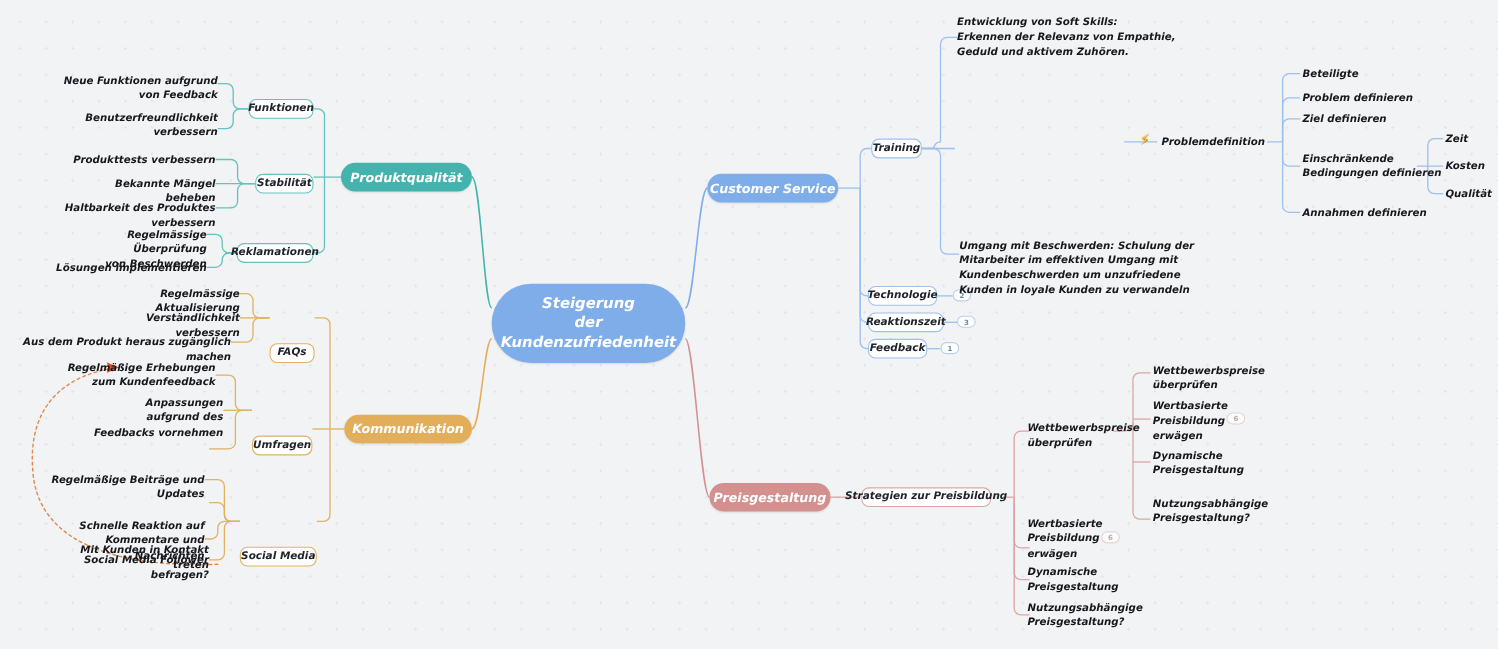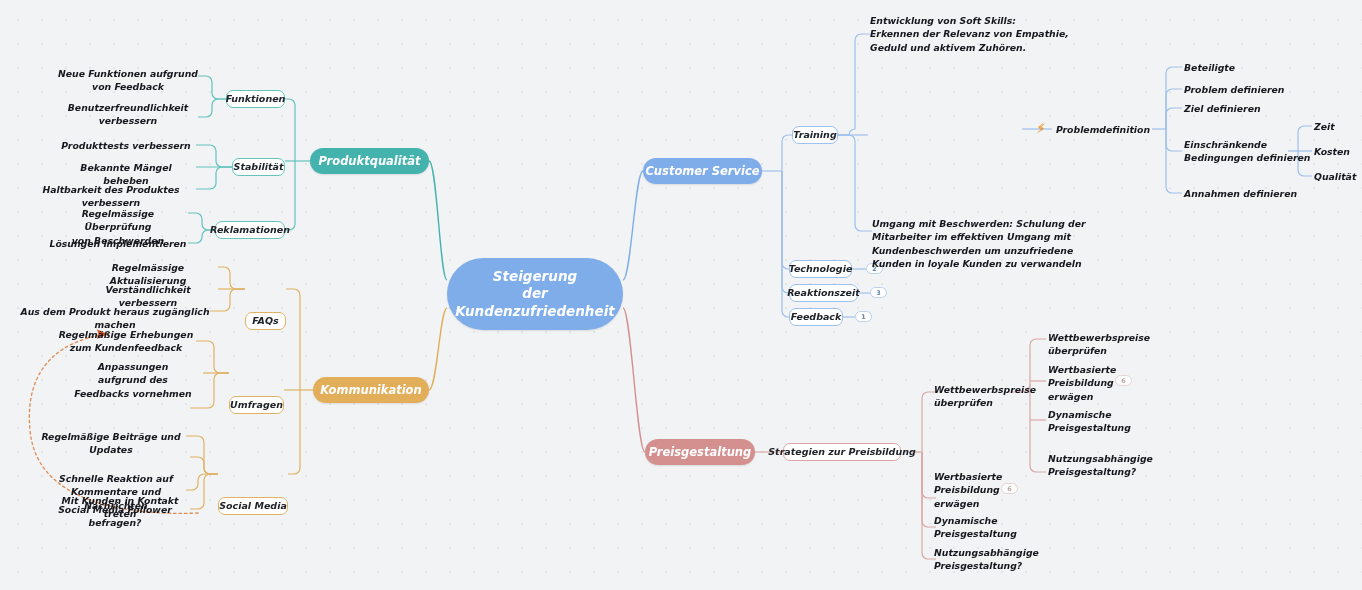--- a/index.html
+++ b/index.html
@@ -72,21 +72,21 @@
   
   .leaf {
     color: #16181d;
     font-size: 9.3px;
     font-style: italic;
     font-weight: bold;
     position: absolute;
     line-height: 1.45;
     white-space: pre-line;
   }
-  .leaf.r { text-align: center; }
+  .leaf.r { text-align: right; }
   .leaf.l { text-align: left; }
   
   .badge {
     position: absolute;
     height: 11px;
     min-width: 17px;
     border-radius: 6px;
     background: #ffffff;
     font-size: 6.4px;
     font-weight: bold;

